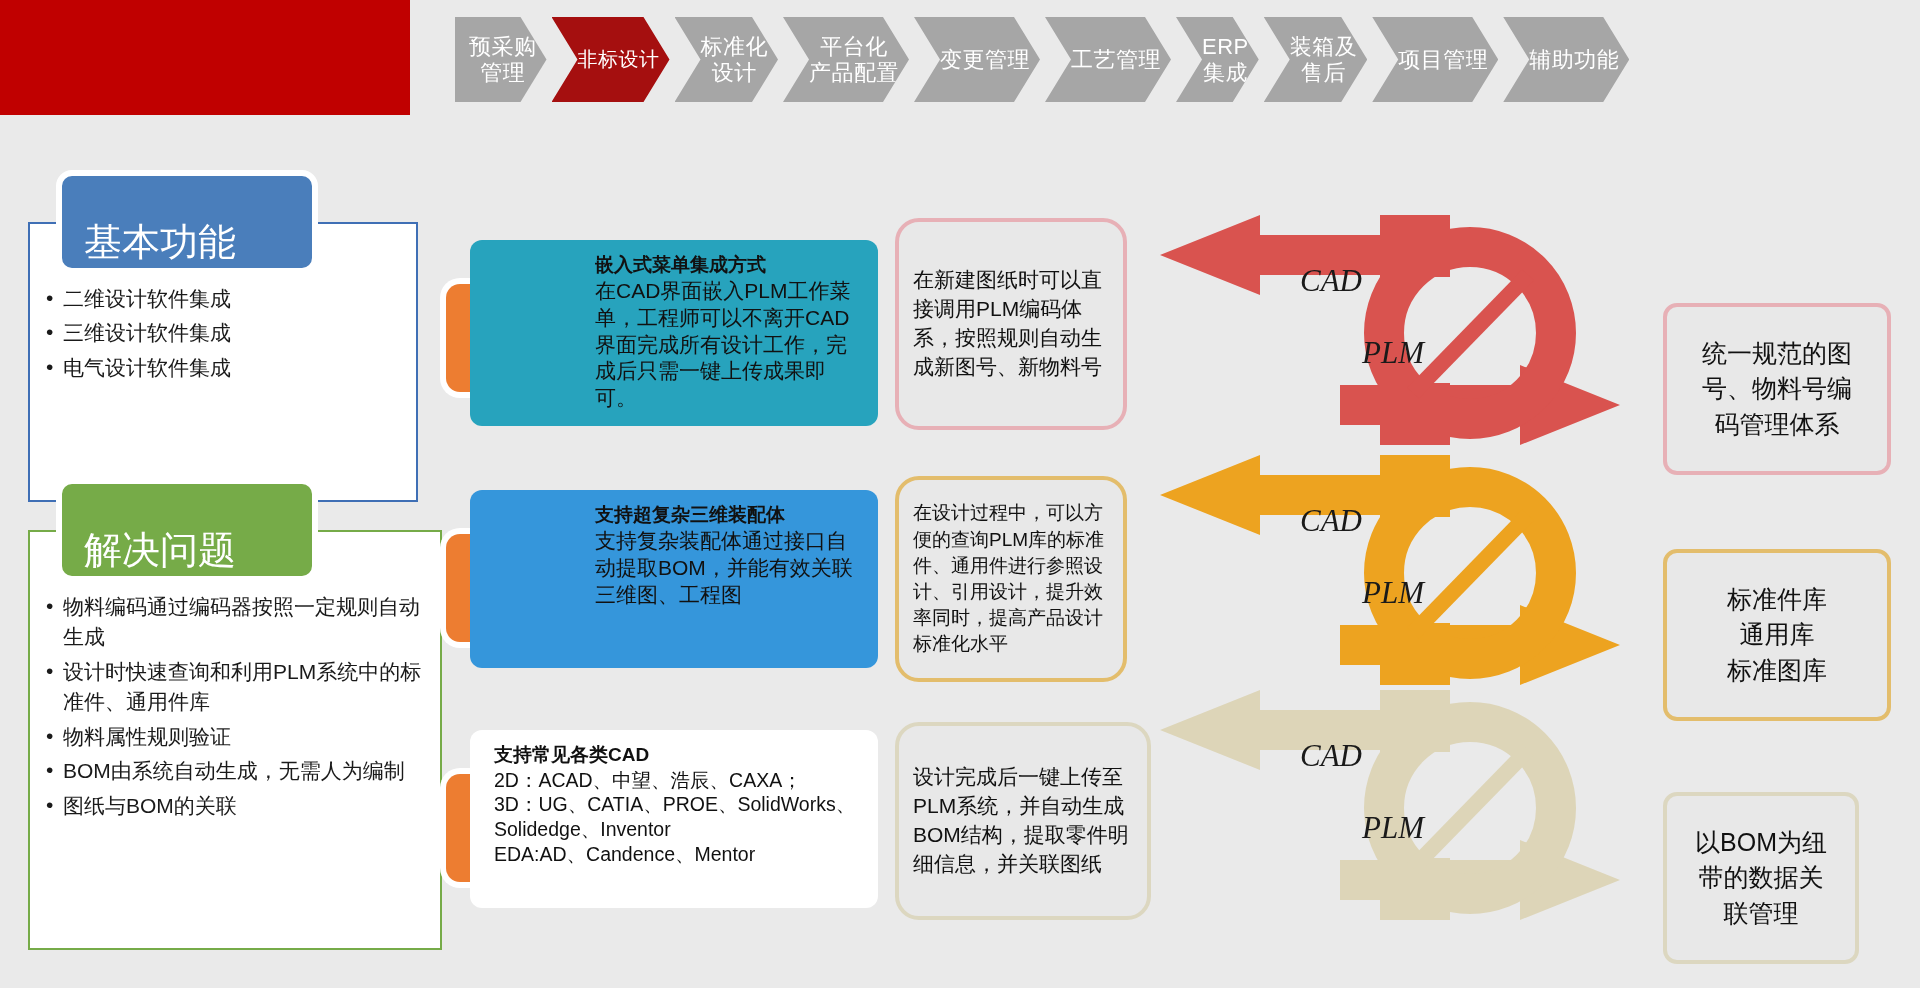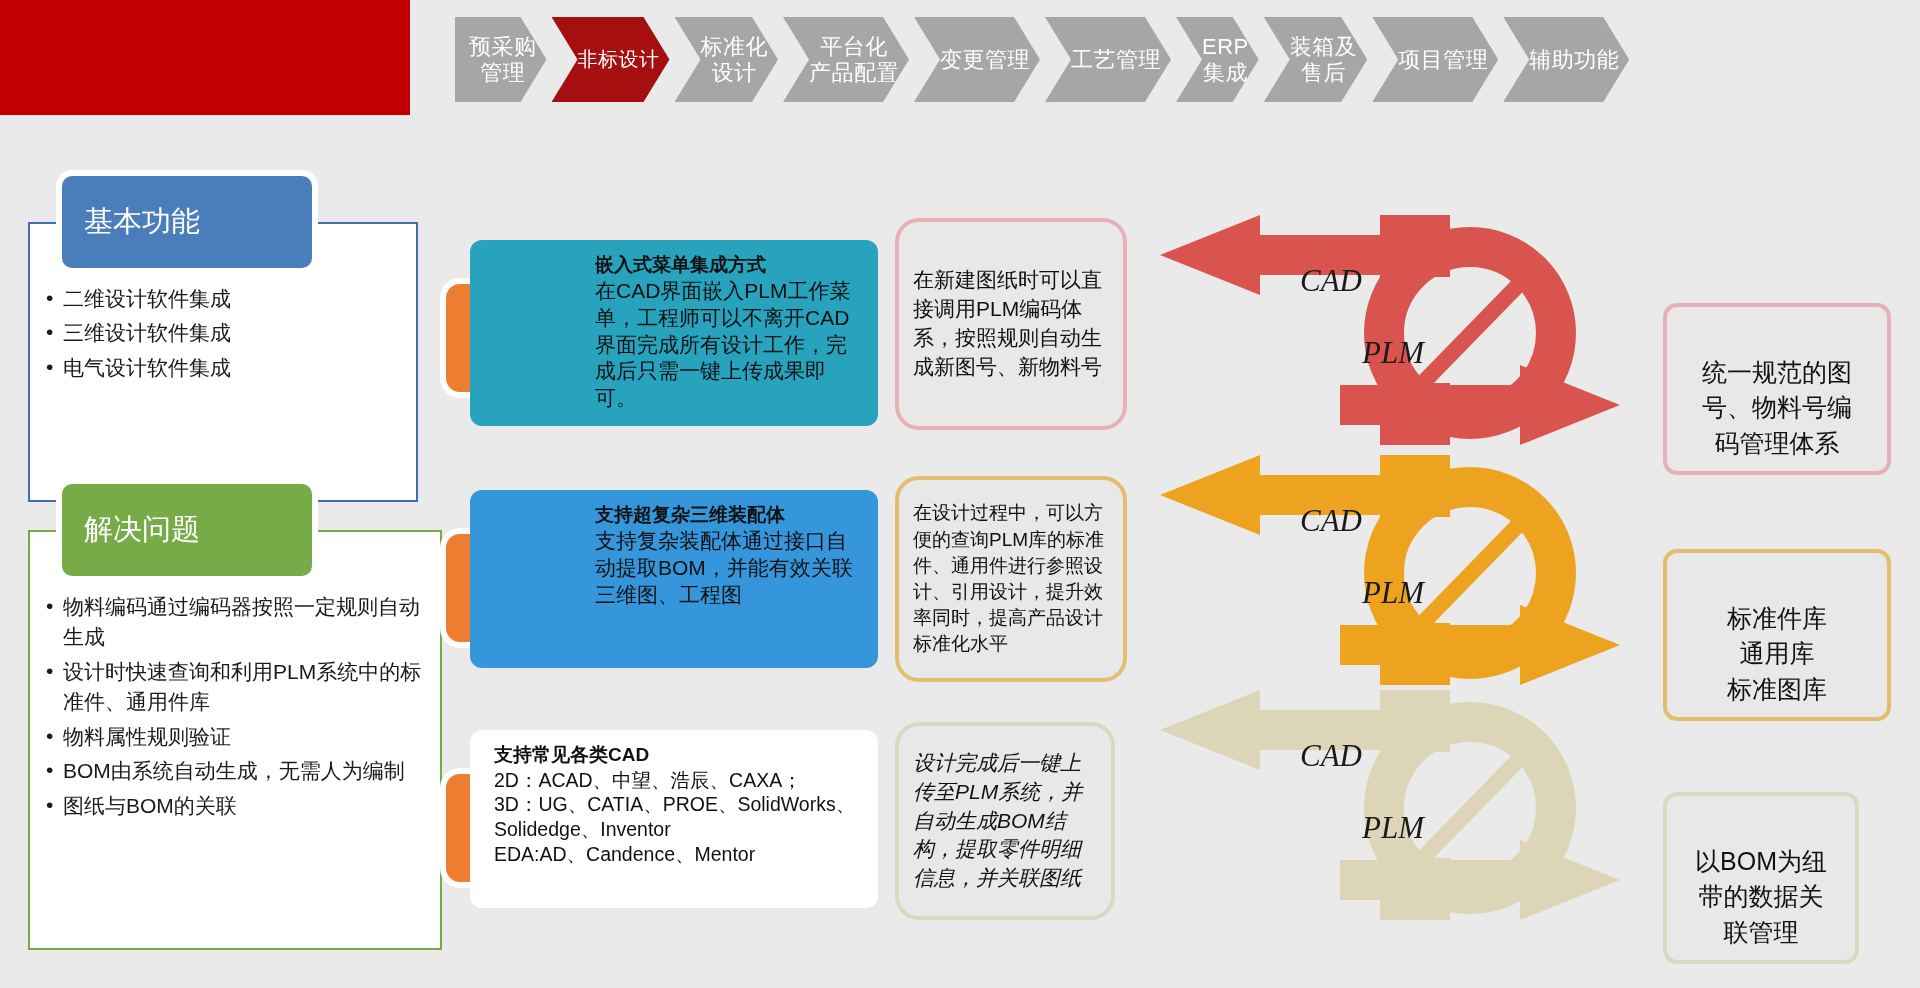--- a/index.html
+++ b/index.html
@@ -50,22 +50,22 @@
   .panel.green .frame { border-color: #76ab48; }
 
   .panel-head {
     position: absolute;
     left: 28px; top: -52px;
     width: 262px; height: 104px;
     background: #4a7ebb;
     border-radius: 16px;
     border: 6px solid #ffffff;
     color: #ffffff;
-    font-size: 29px;
-    display: flex; align-items: center;
+    font-size: 38px;
+    display: flex; align-items: flex-end;
     padding-left: 22px;
     z-index: 4;
   }
   .panel.green .panel-head { background: #76ab48; }
 
   .panel-body {
     position: absolute;
     left: 18px; right: 14px; top: 62px;
     font-size: 21px; color: #1a1a1a; line-height: 1.45;
     z-index: 3;
@@ -152,21 +152,21 @@
     border-radius: 24px;
     border: 4px solid #e8b6bb;
     background: #e8e8e8;
     font-size: 21px; line-height: 1.38; color: #111;
     padding: 16px 14px;
     display: flex; align-items: center;
     z-index: 2;
   }
   #note-1 { left: 895px; top: 218px; width: 232px; height: 212px; border-color: #e7b0b6; }
   #note-2 { left: 895px; top: 476px; width: 232px; height: 206px; border-color: #e3bd6c; font-size: 19px; }
-  #note-3 { left: 895px; top: 722px; width: 220px; height: 198px; border-color: #dcd7c0; font-style: italic; }
+  #note-3 { left: 895px; top: 722px; width: 256px; height: 198px; border-color: #dcd7c0; }
 
   
   .bigarrow { position: absolute; z-index: 1; }
   .bigarrow svg { display: block; }
 
   #arrow-1 { left: 1130px; top: 215px; }
   #arrow-2 { left: 1130px; top: 455px; }
   #arrow-3 { left: 1130px; top: 690px; }
 
   .arrow-label {
@@ -178,21 +178,21 @@
     z-index: 5;
     white-space: nowrap;
   }
 
   
   .outcome {
     position: absolute;
     border-radius: 14px;
     border: 4px solid #e7b0b6;
     background: #e8e8e8;
-    display: flex; align-items: flex-end; justify-content: center;
+    display: flex; align-items: center; justify-content: center;
     text-align: center;
     font-size: 25px; line-height: 1.42; color: #111;
     padding: 10px 28px;
     z-index: 2;
   }
   #out-1 { left: 1663px; top: 303px; width: 228px; height: 172px; border-color: #e7b0b6; }
   #out-2 { left: 1663px; top: 549px; width: 228px; height: 172px; border-color: #e3bd6c; }
   #out-3 { left: 1663px; top: 792px; width: 196px; height: 172px; border-color: #dcd7c0; }
 </style>
 </head>

